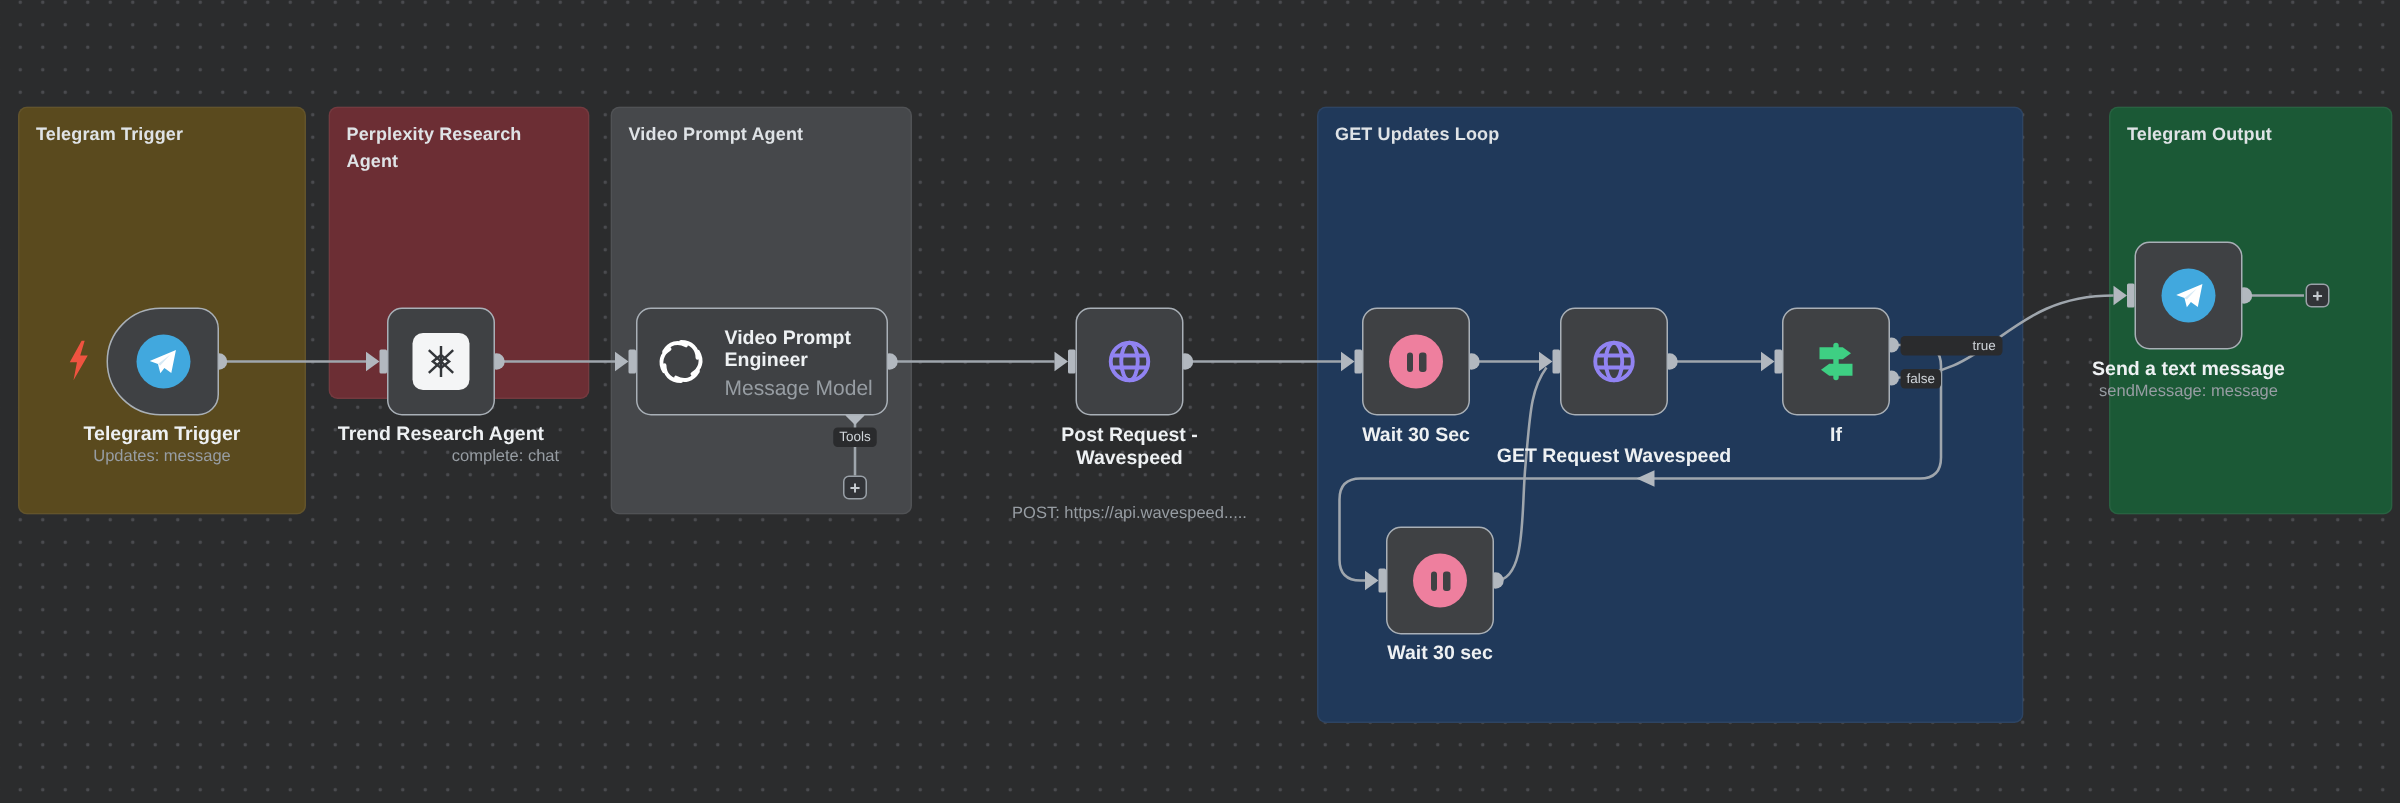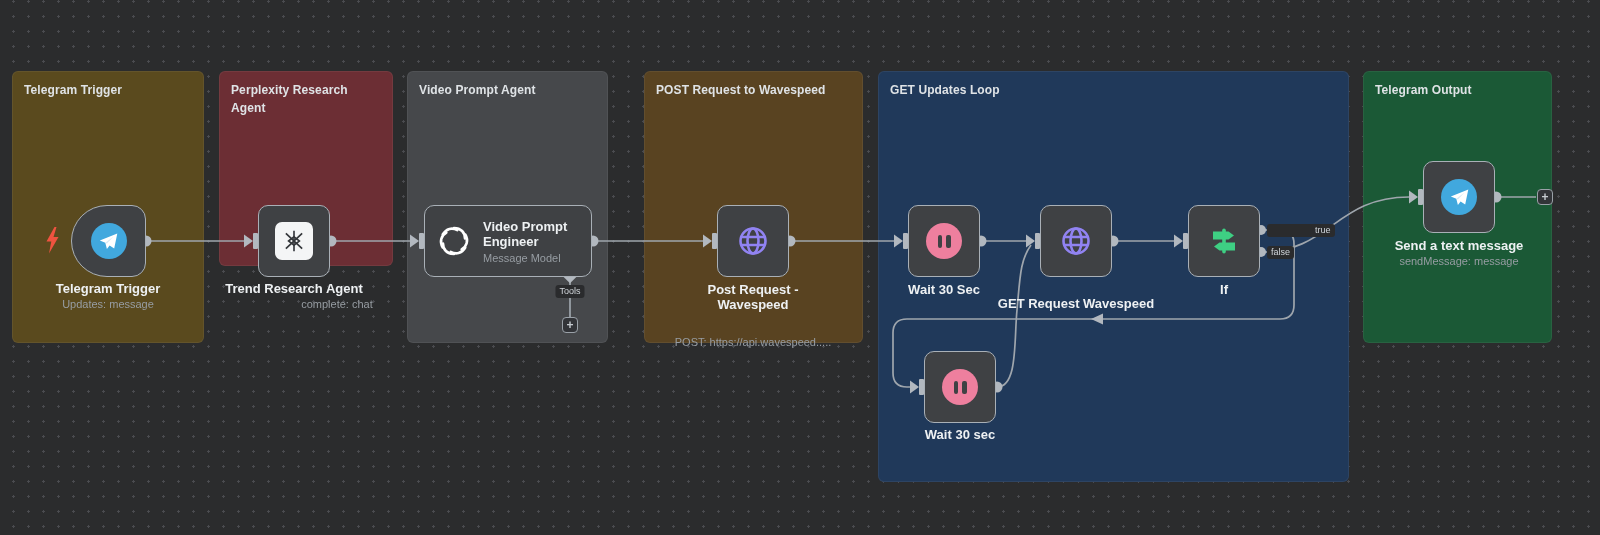--- a/index.html
+++ b/index.html
@@ -29,21 +29,21 @@
   .pause-bars span{display:block;width:4.5px;height:13px;border-radius:2px;background:#3f4144;}
   .node-label{
     position:absolute;width:300px;text-align:center;font-size:13px;font-weight:600;
     color:#eef1f3;z-index:3;line-height:15px;white-space:nowrap;
   }
   .node-sub{
     position:absolute;width:300px;text-align:center;font-size:11px;color:#979da3;z-index:3;white-space:nowrap;
   }
   .agent-text{margin-left:12px;text-align:left;}
   .agent-text .l{font-size:13px;font-weight:600;color:#eef1f3;line-height:15px;}
-  .agent-text .s{font-size:11px;color:#979da3;margin-top:3px;}
+  .agent-text .s{font-size:14px;color:#979da3;margin-top:3px;}
   .badge{
     position:absolute;background:#2a2b2d;color:#d0d5da;font-size:9px;line-height:11px;
     padding:1px 4px;border-radius:3px;z-index:4;
   }
   .plus-btn{
     position:absolute;width:16px;height:16px;border:1.5px solid #9aa1a8;border-radius:4px;
     background:#323438;color:#c6cbd0;font-size:12px;line-height:14px;text-align:center;
     box-sizing:border-box;z-index:4;font-weight:600;
   }
   .lightning{position:absolute;z-index:3;}
@@ -55,27 +55,24 @@
 
   <div class="sticky" style="left: 12px; top: 71px; width: 192px; height: 272px; background-color: rgb(90, 74, 30);">
     <span class="sticky-title">Telegram Trigger</span>
   </div>
   <div class="sticky" style="left: 219px; top: 71px; width: 174px; height: 195px; background-color: rgb(108, 46, 52);">
     <span class="sticky-title">Perplexity Research Agent</span>
   </div>
   <div class="sticky" style="left: 407px; top: 71px; width: 201px; height: 272px; background-color: rgb(70, 72, 75);">
     <span class="sticky-title">Video Prompt Agent</span>
   </div>
-  <div class="sticky" style="left: 644px; top: 71px; width: 219px; height: 272px; background-color: rgb(89, 67, 33);">
-    <span class="sticky-title">POST Request to Wavespeed</span>
-  </div>
   <div class="sticky" style="left: 878px; top: 71px; width: 471px; height: 411px; background-color: rgb(32, 57, 90);">
     <span class="sticky-title">GET Updates Loop</span>
   </div>
-  <div class="sticky" style="left: 1363px; top: 71px; width: 189px; height: 272px; background-color: rgb(27, 89, 54);">
+  <div class="sticky" style="left: 1406px; top: 71px; width: 189px; height: 272px; background-color: rgb(27, 89, 54);">
     <span class="sticky-title">Telegram Output</span>
   </div>
 
   <svg class="wires" width="1600" height="535">
 
     <path class="wire" d="M146 241 L244 241"></path>
     <path class="wire" d="M331 241 L410 241"></path>
     <path class="wire" d="M593 241 L703 241"></path>
     <path class="wire" d="M790 241 L894 241"></path>
     <path class="wire" d="M981 241 L1026 241"></path>

